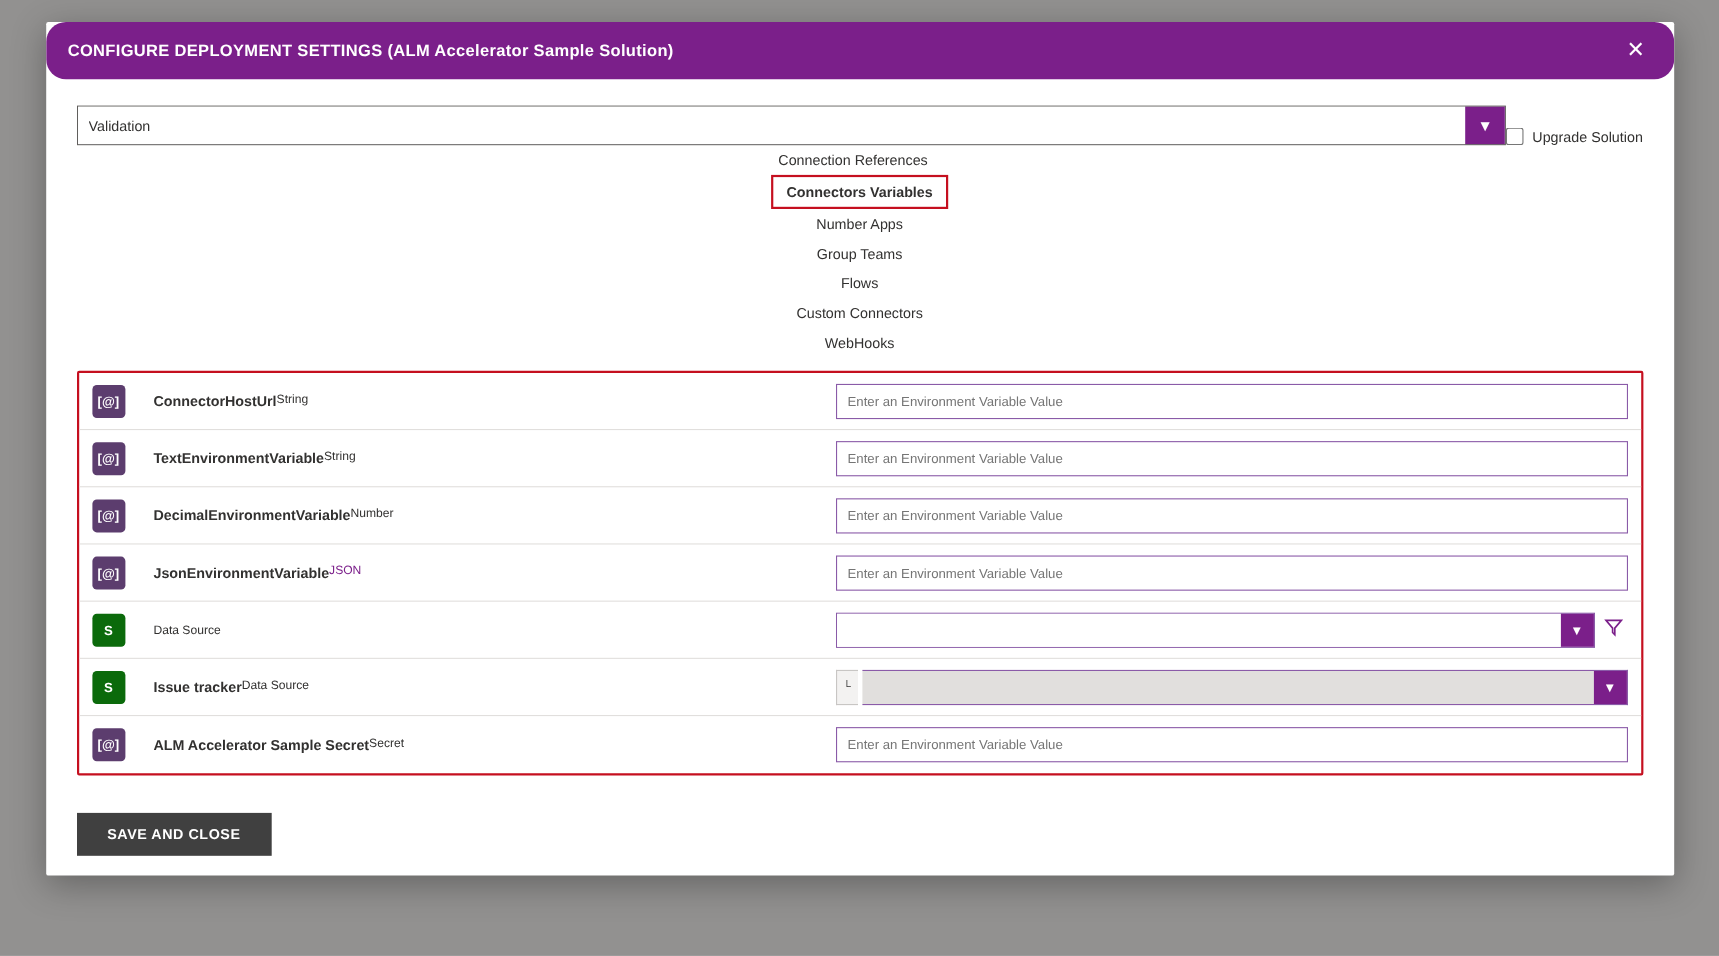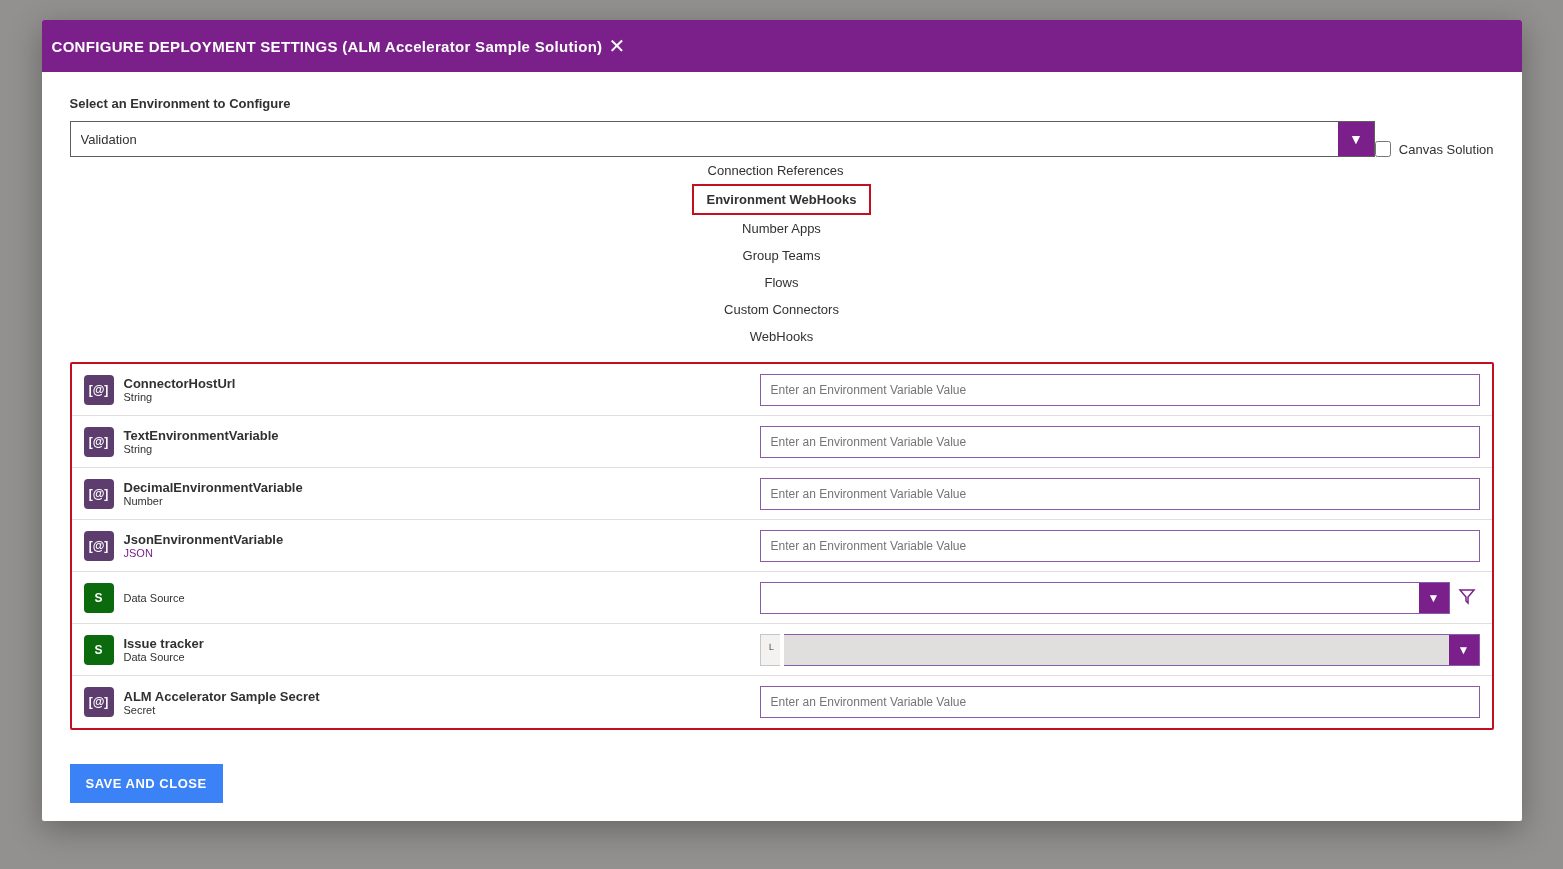--- a/index.html
+++ b/index.html
@@ -28,22 +28,23 @@
       border-radius: 2px;
       overflow: hidden;
       box-shadow: 0 8px 32px rgba(0,0,0,0.3);
     }
 
     .modal-header {
       background: #7B1F8A;
       color: #fff;
       display: flex;
       align-items: center;
-      justify-content: flex-start;
-      padding: 14px 10px;
+      justify-content: space-between;
+      padding: 14px 20px;
+      border-radius: 18px;
     }
 
     .modal-header-title {
       font-size: 15px;
       font-weight: 600;
       letter-spacing: 0.3px;
     }
 
     .modal-close-btn {
       background: none;
@@ -193,21 +194,22 @@
       color: #fff;
     }
 
     .var-icon-sharepoint-issue {
       background: #0b6a0b;
       color: #fff;
     }
 
     .var-info {
       display: flex;
-      flex-direction: column;
+      flex-direction: row;
+      margin-left: 16px;
     }
 
     .var-name {
       font-size: 13px;
       font-weight: 600;
       color: #323130;
     }
 
     .var-type {
       font-size: 11px;
@@ -296,62 +298,61 @@
       justify-content: space-between;
       padding: 18px 28px 18px 28px;
     }
 
     .footer-note {
       font-size: 12px;
       color: #605e5c;
     }
 
     .save-close-btn {
-      background: #3b82f6;
-      color: #fff;
-      border: none;
-      padding: 12px 16px;
+      background: #404040;
+      color: #fff;
+      border: none;
+      padding: 12px 28px;
       font-size: 13px;
       font-weight: 700;
       letter-spacing: 0.5px;
       cursor: pointer;
       white-space: nowrap;
     }
   </style>
 </head>
 <body>
 
 <div class="modal-overlay">
   <div class="modal">
 
     <div class="modal-header">
       <span class="modal-header-title">CONFIGURE DEPLOYMENT SETTINGS (ALM Accelerator Sample Solution)</span>
       <button class="modal-close-btn">✕</button>
     </div>
 
     <div class="modal-body">
 
-      <div class="select-env-label">Select an Environment to Configure</div>
 
       <div class="env-select-row">
         <div class="env-dropdown-wrapper">
           <input class="env-dropdown-input" type="text" value="Validation" style="">
           <button class="env-dropdown-btn">
             <span>▼</span>
           </button>
         </div>
         <div class="upgrade-solution-wrapper">
           <input type="checkbox" class="upgrade-checkbox" style="">
-          <span>Canvas Solution</span>
+          <span>Upgrade Solution</span>
         </div>
       </div>
 
       <div class="tabs-bar">
         <div class="tab-item">Connection References</div>
-        <div class="tab-item active">Environment WebHooks</div>
+        <div class="tab-item active">Connectors Variables</div>
         <div class="tab-item">Number Apps</div>
         <div class="tab-item">Group Teams</div>
         <div class="tab-item">Flows</div>
         <div class="tab-item">Custom Connectors</div>
         <div class="tab-item">WebHooks</div>
       </div>
 
       <div class="variables-container">
 
         <div class="var-row">

